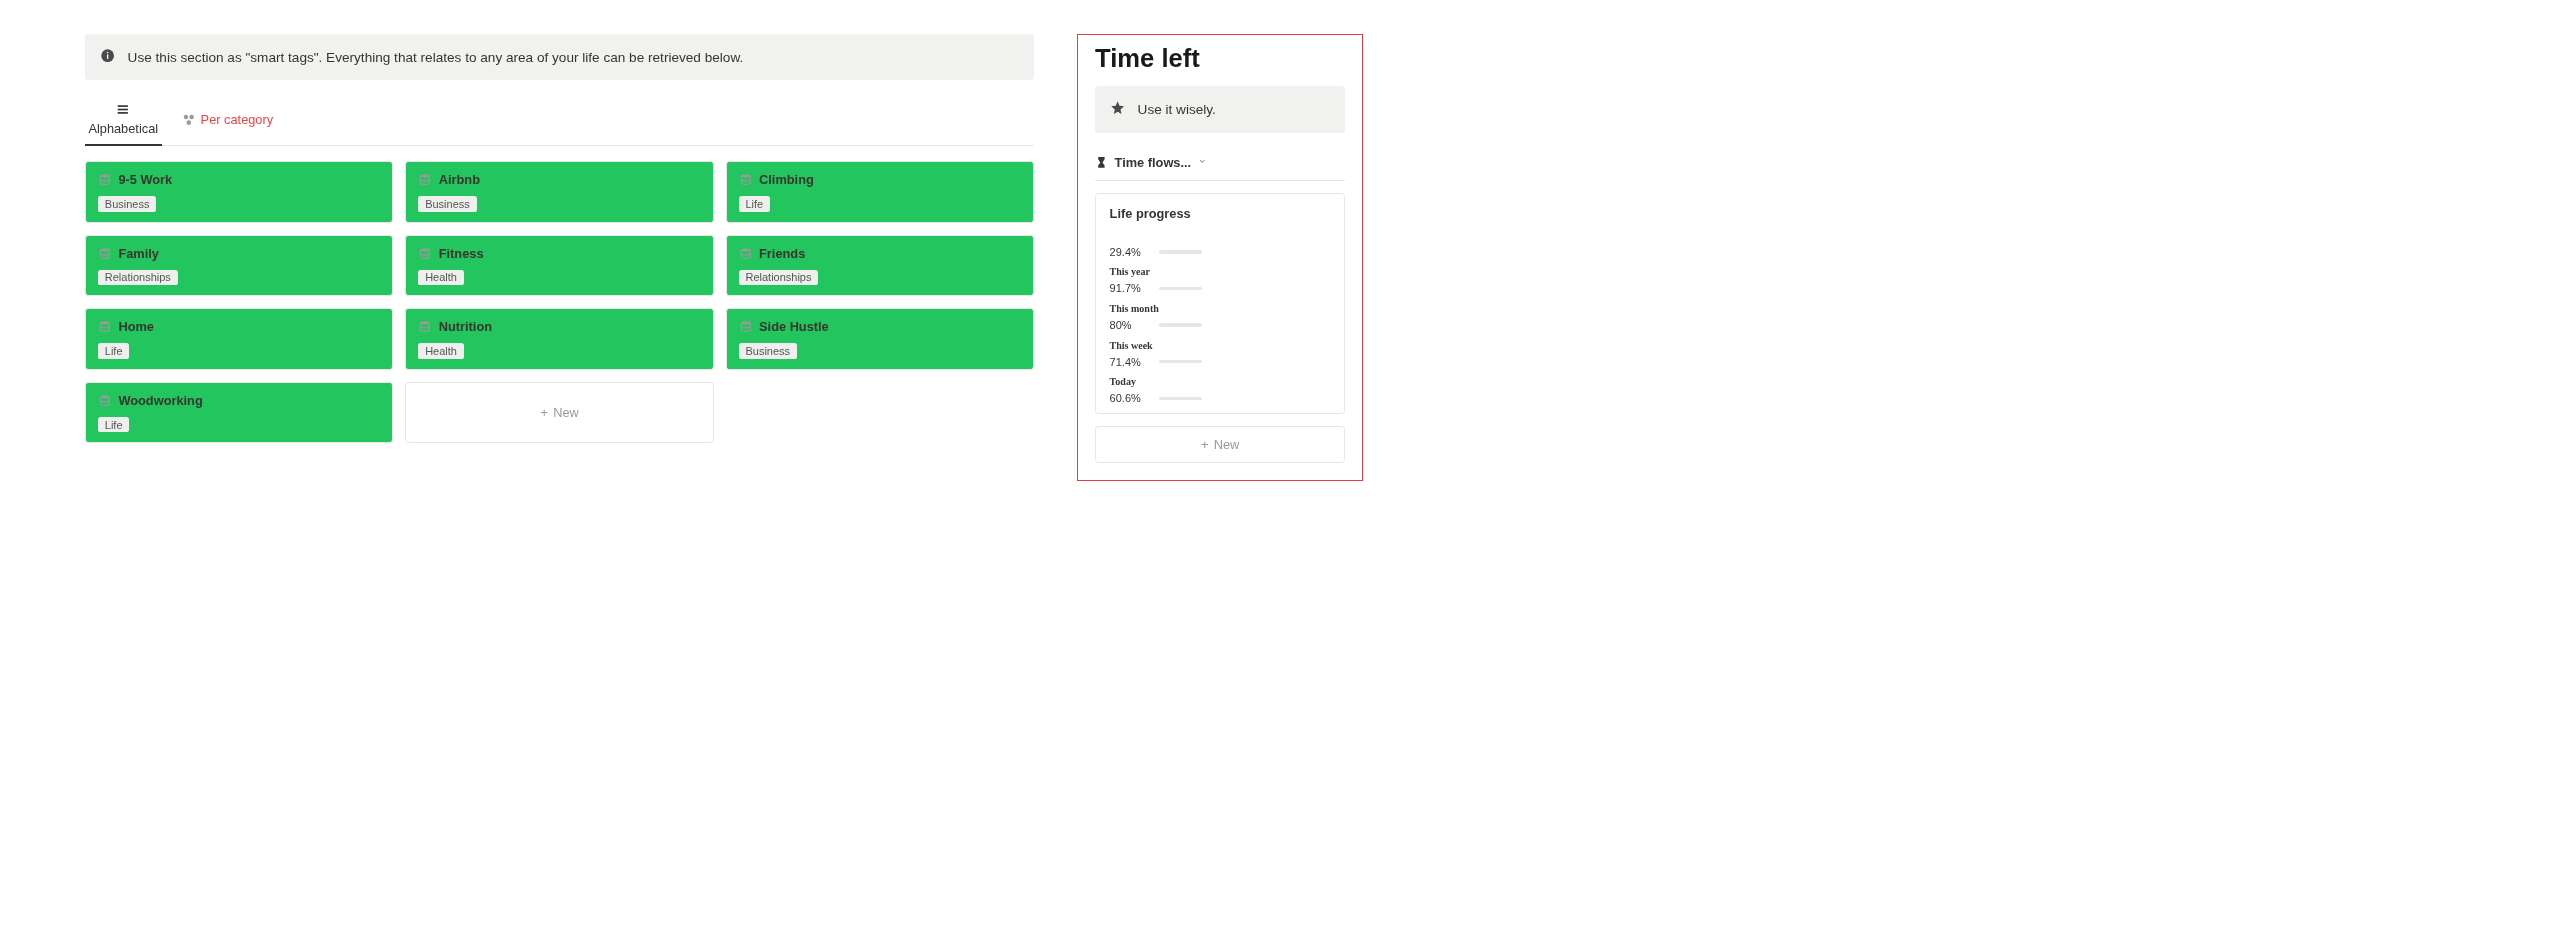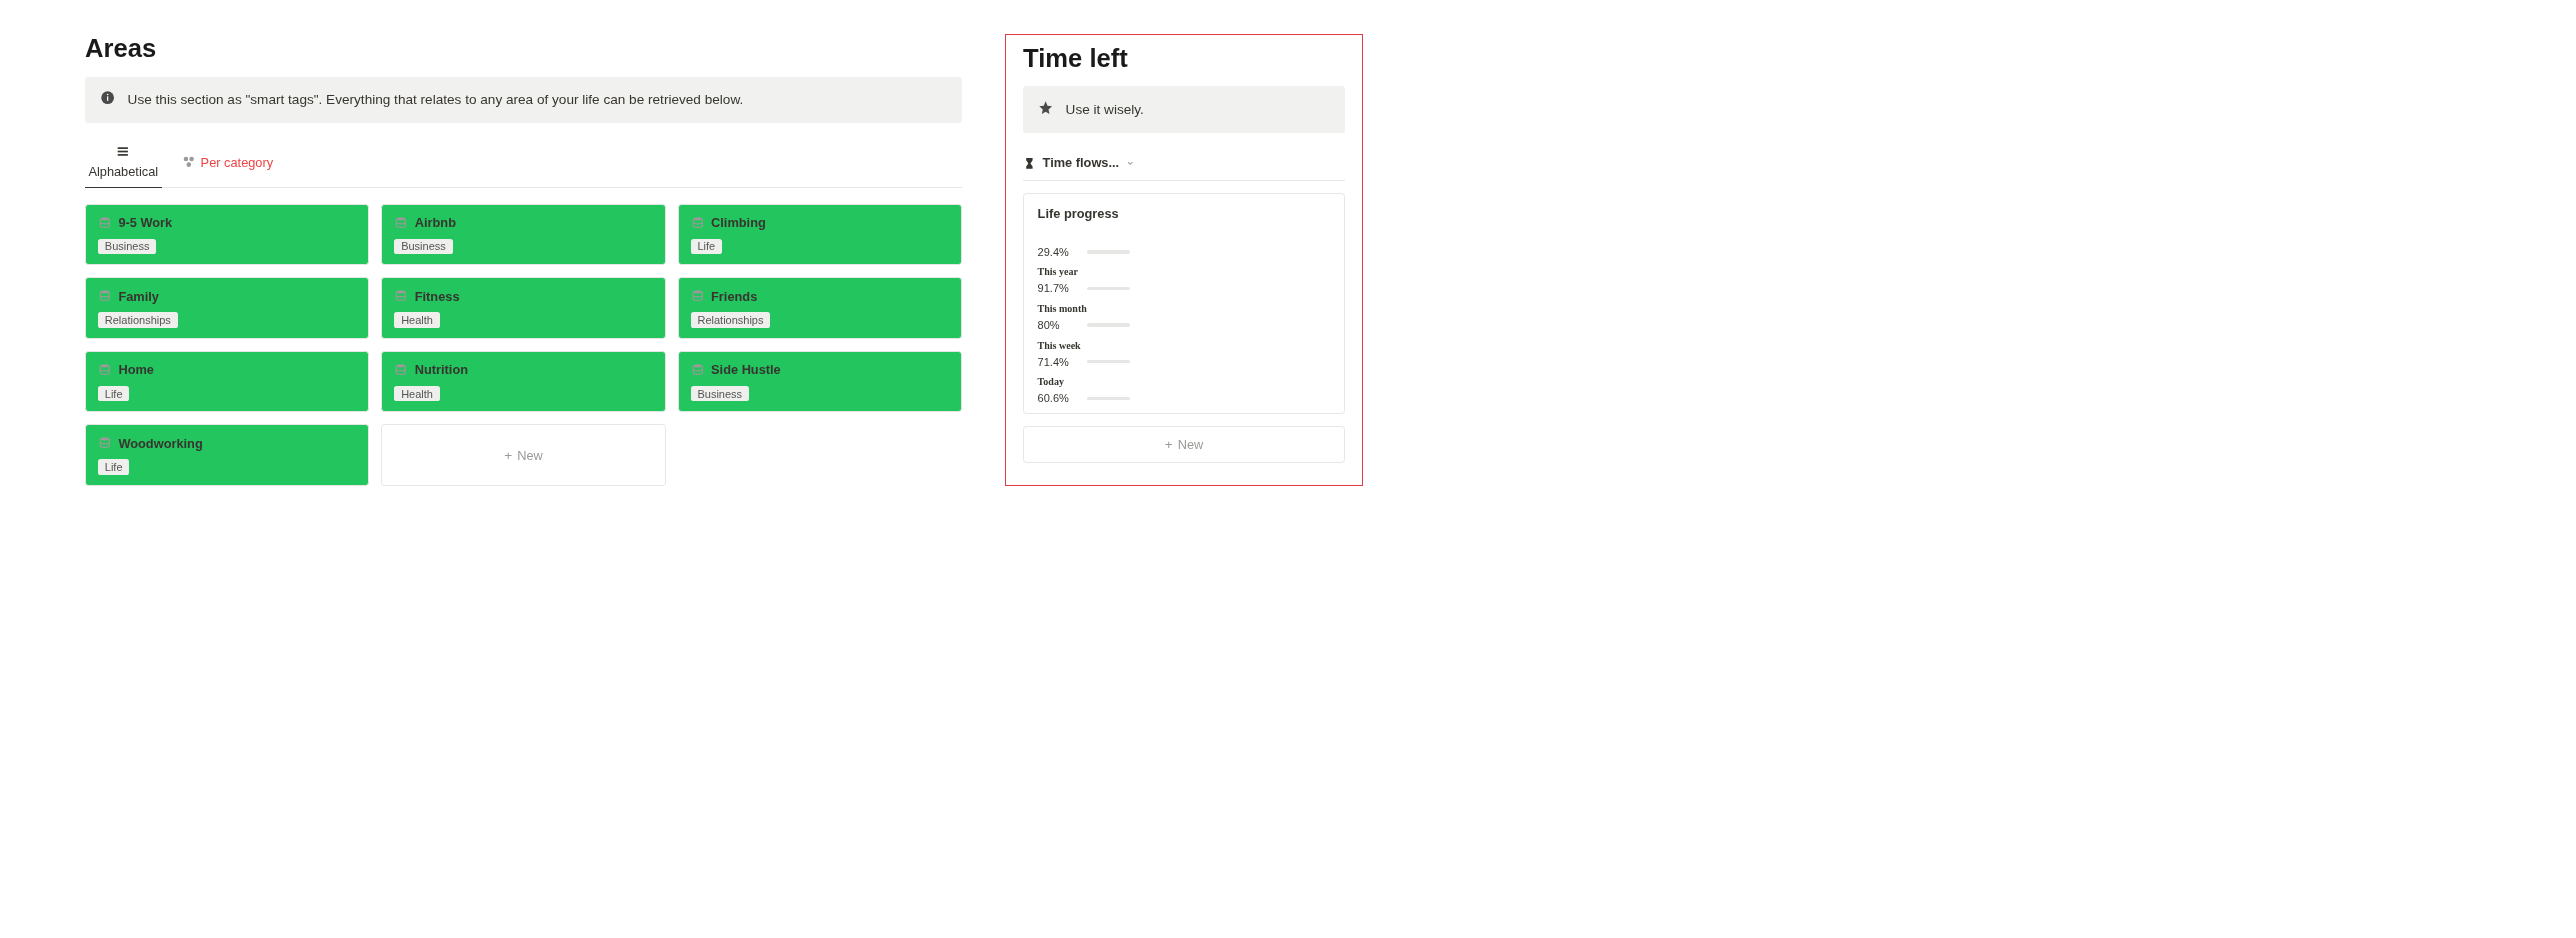--- a/index.html
+++ b/index.html
@@ -4,21 +4,21 @@
   <style>
     * { box-sizing: border-box; margin: 0; padding: 0; }
     body {
       font-family: -apple-system, BlinkMacSystemFont, "Segoe UI", Helvetica, Arial, sans-serif;
       background: #fff;
       color: #37352f;
       padding: 34px 85px;
     }
     .container { display: flex; gap: 43px; max-width: 1278px; }
     .left-col { flex: 1; }
-    .right-col { width: 358px; border: 1.7px solid #e63946; padding: 8.5px 17px 17px 17px; }
+    .right-col { width: 286px; border: 1.7px solid #e63946; padding: 8.5px 17px 17px 17px; }
     h1 { font-size: 25.6px; font-weight: 700; margin-bottom: 13.6px; color: #1a1a1a; }
     .callout {
       background: #f1f1ef;
       border-radius: 3.4px;
       padding: 13.6px 15.3px;
       display: flex;
       align-items: center;
       gap: 12px;
       margin-bottom: 15.3px;
       font-size: 13.6px;
@@ -83,21 +83,21 @@
       gap: 5.1px;
       color: #9b9a97;
       font-size: 12.8px;
       cursor: pointer;
       min-height: 58px;
     }
     .plus { font-size: 13.6px; }
     
     .toggle-row {
       display: flex;
-      align-items: flex-end;
+      align-items: center;
       gap: 6.8px;
       font-size: 12.8px;
       font-weight: 600;
       padding: 6.8px 0 10.2px 0;
       border-bottom: 0.9px solid #e6e6e4;
       cursor: pointer;
     }
     .chevron { color: #9b9a97; font-size: 10.2px; }
     .progress-card {
       border: 0.9px solid #e6e6e4;
@@ -128,21 +128,20 @@
       padding: 10.2px;
       margin-top: 12px;
     }
     .hourglass-icon { display: inline-flex; }
   </style>
 </head>
 <body>
 
 <div class="container">
   <div class="left-col">
-    <h1>Areas</h1>
 
     <div class="callout">
       <span class="callout-icon">
         <svg width="15.3" height="15.3" viewBox="0 0 24 24" fill="currentColor">
             <circle cx="12" cy="12" r="10" fill="#4a4a4a"></circle>
             <rect x="11" y="10" width="2" height="7" fill="#fff"></rect>
             <circle cx="12" cy="7" r="1.3" fill="#fff"></circle>
           </svg>
       </span>
       <span>Use this section as "smart tags". Everything that relates to any area of your life can be retrieved below.</span>

